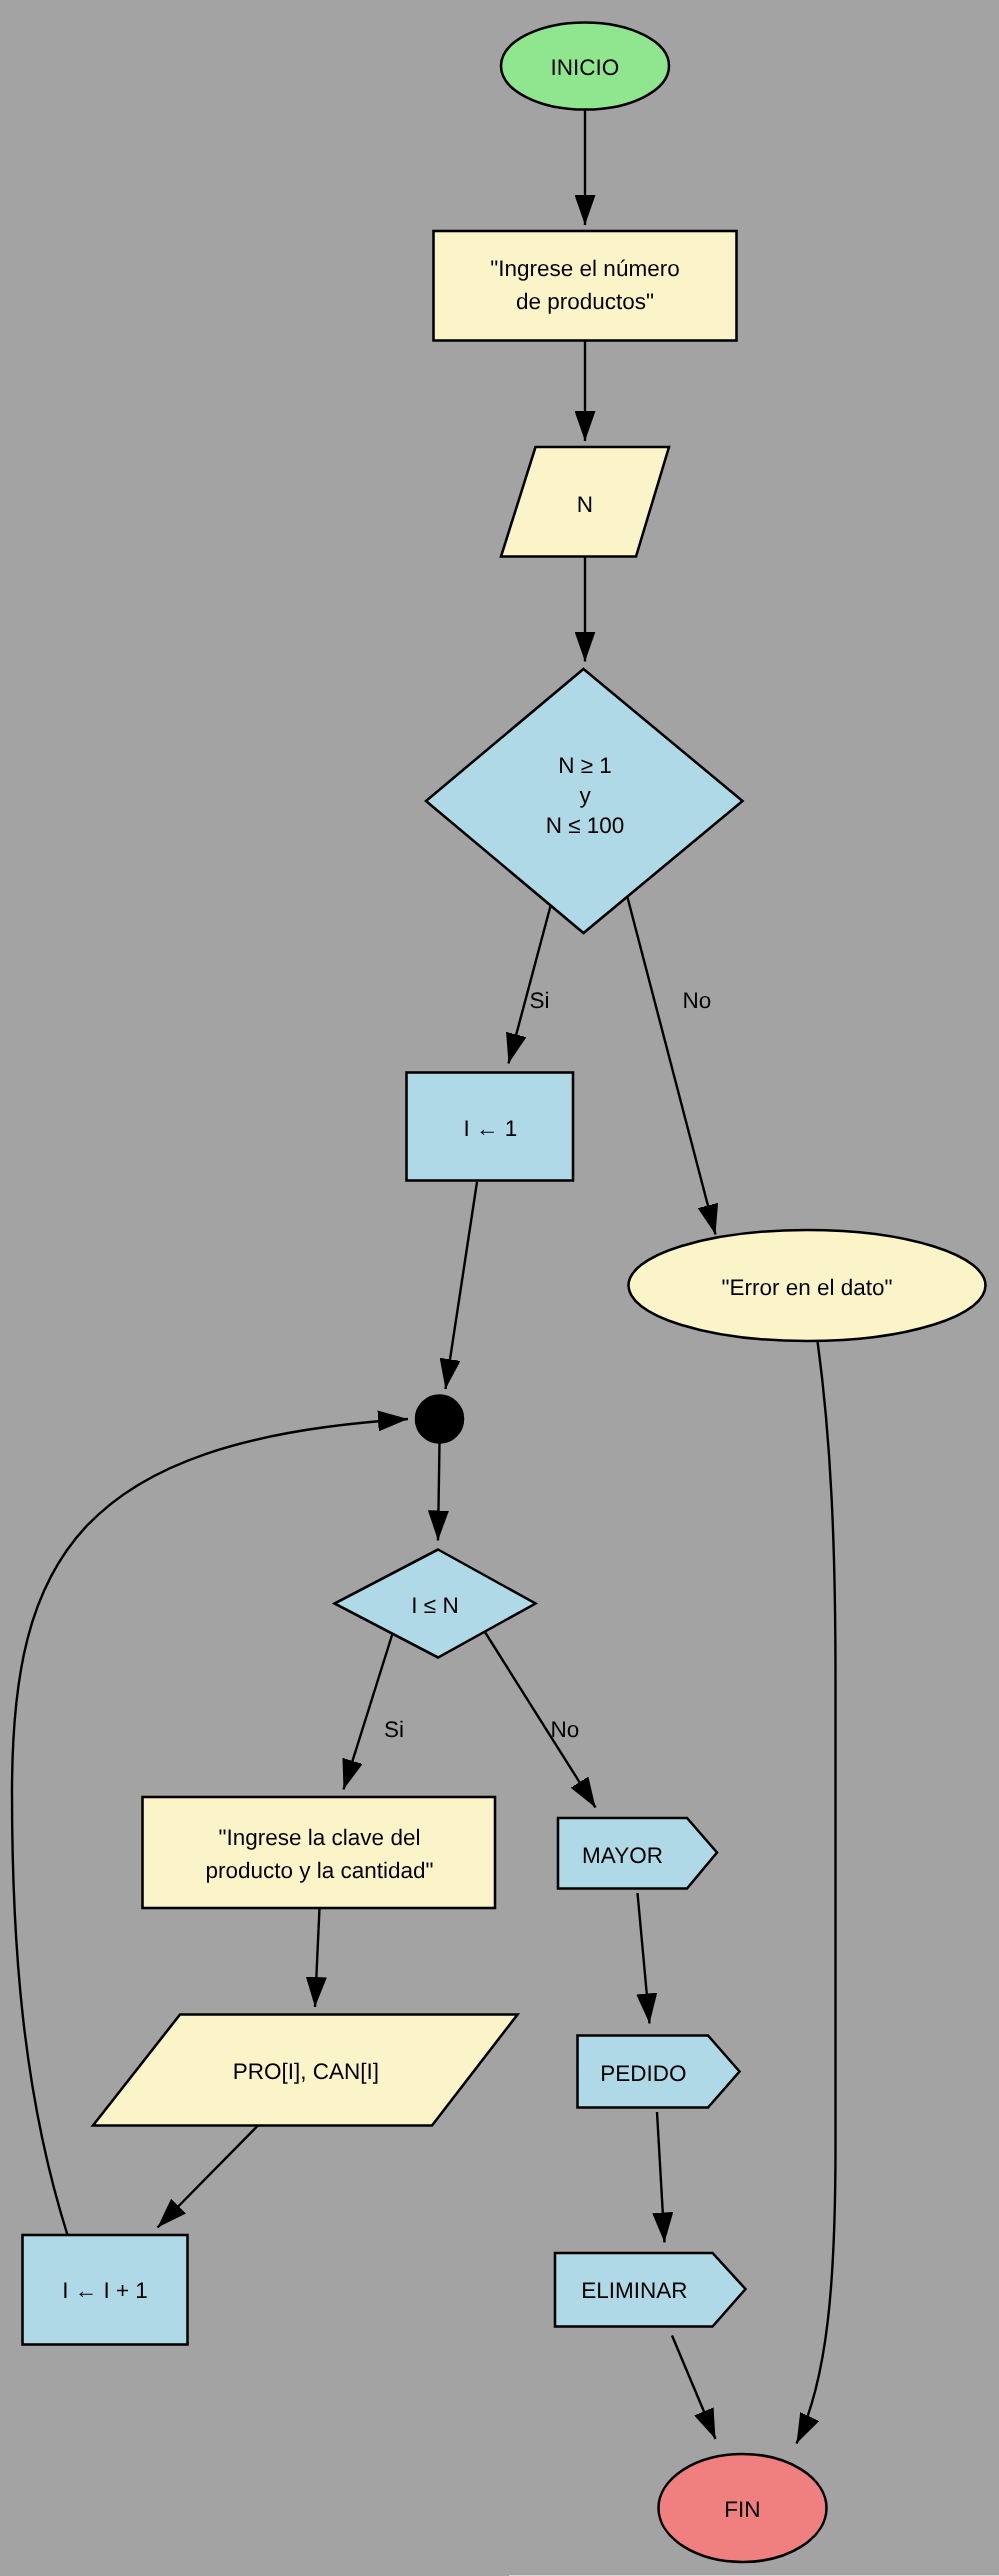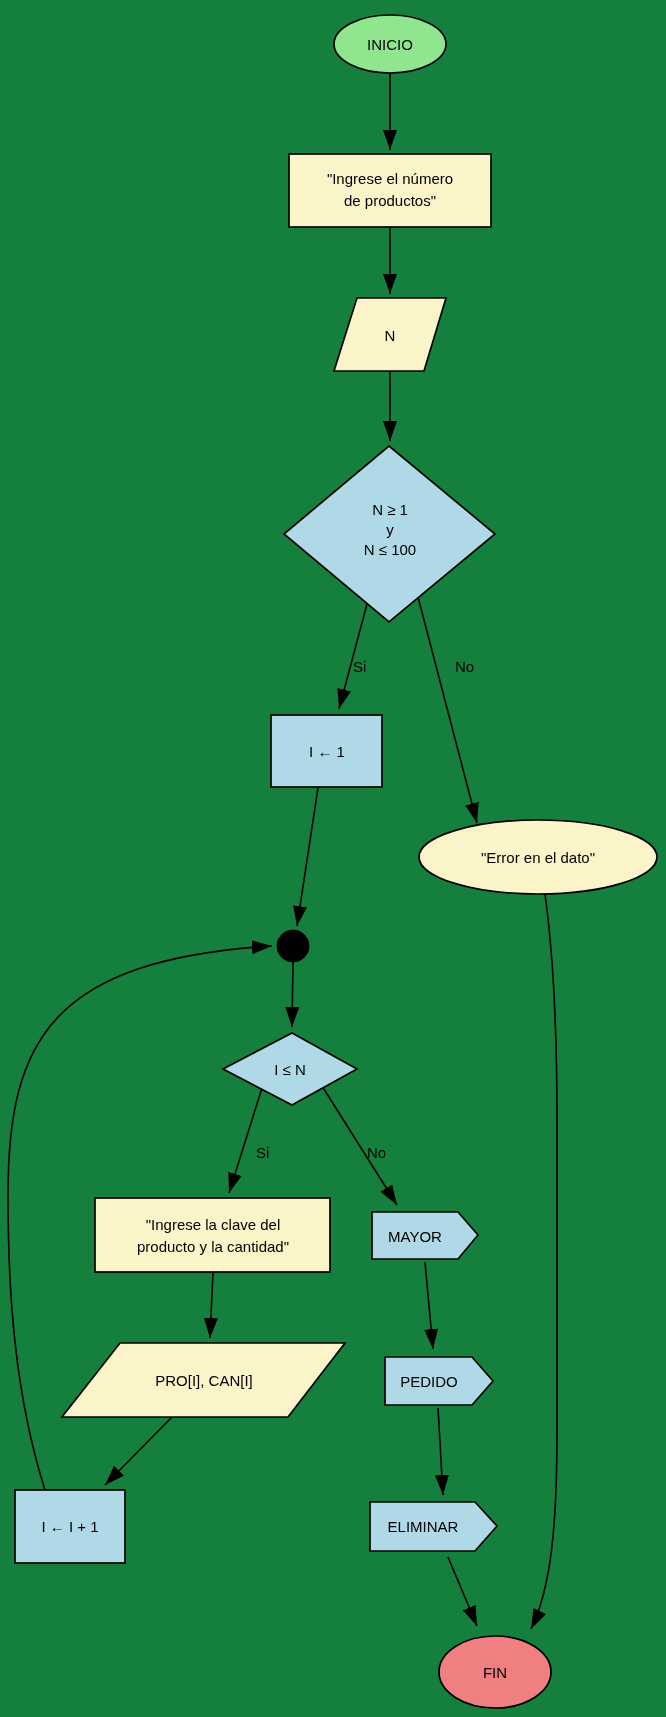--- a/index.html
+++ b/index.html
@@ -1,16 +1,16 @@
 <!DOCTYPE html>
 <html><head>
 <meta charset="utf-8">
 <style>
   html,body{margin:0;padding:0;background:#ffffff;}
-  .canvas{position:relative;width:666px;height:1717px;background:#15803d;overflow:hidden;}
+  .canvas{position:relative;width:666px;height:1717px;background:#a3a3a3;overflow:hidden;}
   svg{position:absolute;left:0;top:0;}
   text{font-family:"Liberation Sans", sans-serif;fill:#000000;}
   .node-label{font-size:15px;}
   .edge-label{font-size:15px;}
   .shape{stroke:#000000;stroke-width:1.7;}
   .edge{stroke:#000000;stroke-width:1.6;fill:none;}
 </style>
 </head>
 <body>
 

